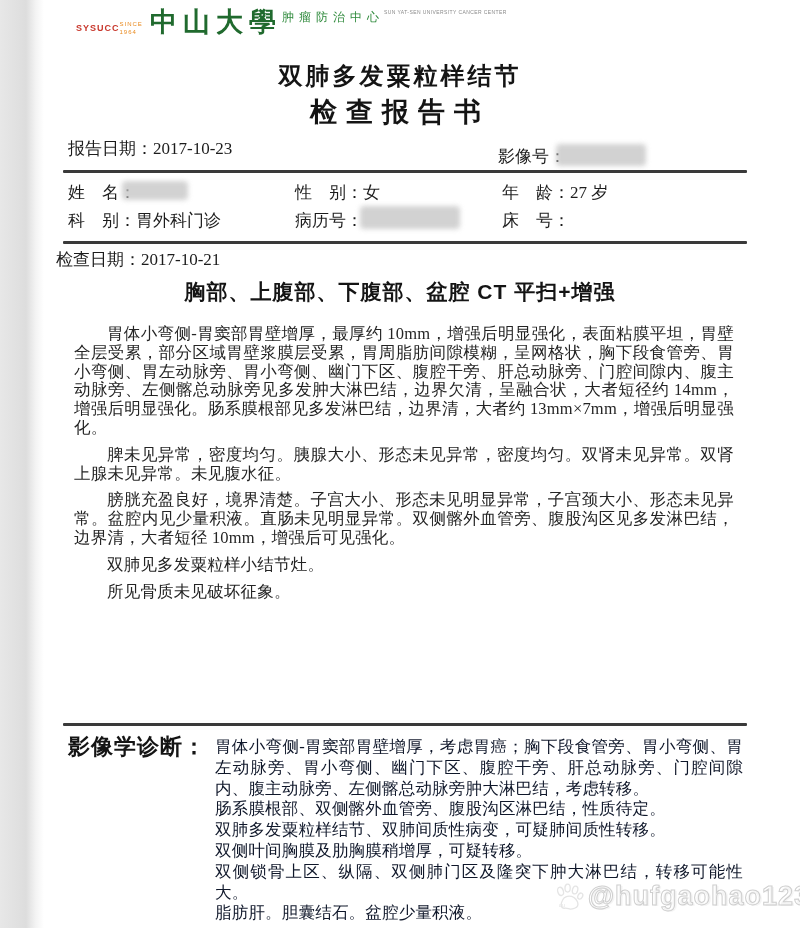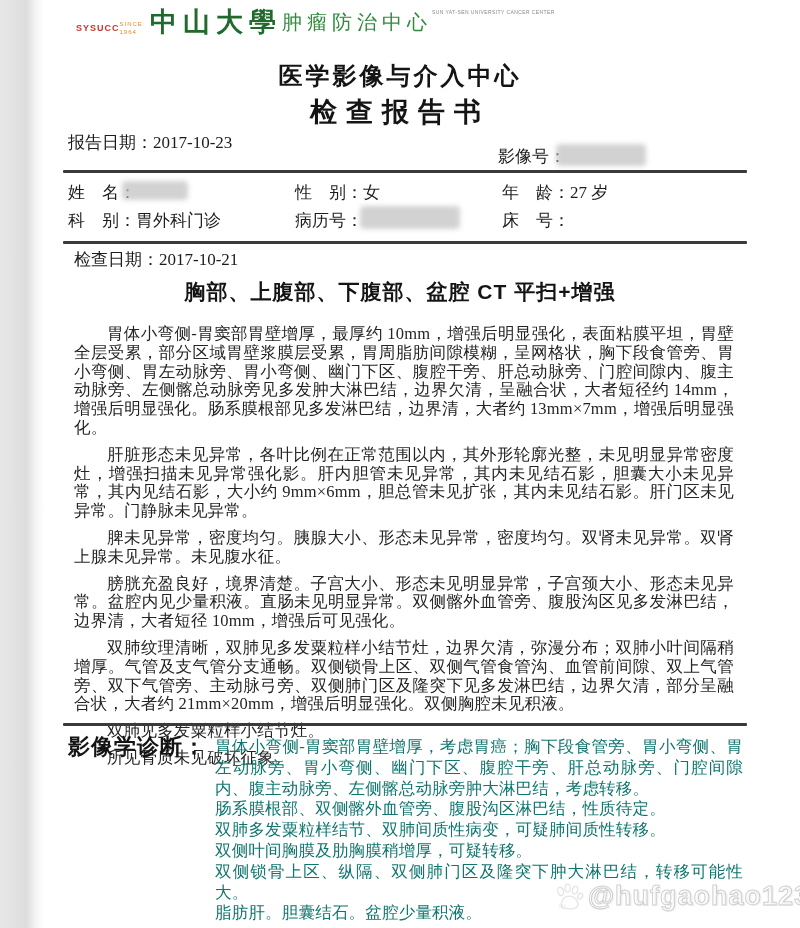--- a/index.html
+++ b/index.html
@@ -17,21 +17,21 @@
     opacity:.85;
   }
   
   .logo{position:absolute;left:76px;top:8px;display:flex;align-items:flex-start;gap:8px;}
   .logo-mark{width:66px;display:flex;align-items:center;}
   .logo-mark svg{width:58px;height:40px;display:block;}
   .logo-abbr{font-family:"Liberation Sans",sans-serif;font-weight:bold;font-size:9px;color:#c8372c;letter-spacing:1px;line-height:1;}
   .logo-since{font-family:"Liberation Sans",sans-serif;font-size:6px;color:#e98a1f;letter-spacing:1px;line-height:1.4;}
   .logo-text{display:flex;flex-direction:row;}
   .logo-org{font-weight:bold;font-size:27px;line-height:1.05;color:#206a2e;letter-spacing:6px;}
-  .logo-center{font-size:20px;color:#2f8a3c;letter-spacing:5px;line-height:1.25;margin-top:2px;}
+  .logo-center{font-size:12px;color:#2f8a3c;letter-spacing:5px;line-height:1.25;margin-top:2px;}
   .logo-en{font-family:"Liberation Sans",sans-serif;font-size:5px;color:#8a8a8a;letter-spacing:.4px;line-height:1.6;}
   
   .dept-title{
     position:absolute;left:0;right:0;top:60px;text-align:center;
     font-family:"Liberation Sans",sans-serif;font-weight:bold;font-size:24px;letter-spacing:3px;color:#141414;
   }
   .doc-title{
     position:absolute;left:0;right:0;top:94px;text-align:center;
     font-family:"Liberation Sans",sans-serif;font-weight:bold;font-size:27px;letter-spacing:9px;color:#141414;
   }
@@ -52,21 +52,21 @@
     font-size:16.5px;line-height:18.8px;letter-spacing:.2px;color:#242424;
   }
   
   .diag-label{
     position:absolute;left:68px;top:732px;
     font-family:"Liberation Sans",sans-serif;font-weight:bold;font-size:22px;color:#141414;letter-spacing:1px;
   }
   .diag-body{position:absolute;left:215px;top:737px;width:528px;}
   .diag-body p{
     margin:0;text-align:justify;
-    font-size:16.5px;line-height:20.8px;letter-spacing:.2px;color:#0f766e;
+    font-size:16.5px;line-height:20.8px;letter-spacing:.2px;color:#0f172a;
   }
   
   .watermark{
     position:absolute;right:-10px;bottom:16px;
     display:flex;align-items:center;gap:4px;
     opacity:.85;pointer-events:none;
   }
   .wm-text{
     font-family:"Liberation Sans",sans-serif;font-weight:bold;font-size:27px;letter-spacing:1px;
     color:transparent;-webkit-text-stroke:1px #c6c6c6;
@@ -91,24 +91,24 @@
       <div class="logo-abbr">SYSUCC</div>
       <div class="logo-since">SINCE 1964</div>
     </div>
     <div class="logo-text">
       <div class="logo-org">中山大學</div>
       <div class="logo-center">肿瘤防治中心</div>
       <div class="logo-en">SUN YAT-SEN UNIVERSITY CANCER CENTER</div>
     </div>
   </div>
 
-  <div class="dept-title">医学影像与介入中心</div>
+  <div class="dept-title">双肺多发粟粒样结节</div>
   <div class="doc-title">检查报告书</div>
 
-  <div class="info-row" style="left:68px;top:131px;font-family:Liberation Serif, serif;">
+  <div class="info-row" style="left:68px;top:137px;font-family:Liberation Serif, serif;">
     <span>报告日期：</span><span>2017-10-23</span>
   </div>
   <div class="cell info-row" style="left:498px;top:145px;">
     <span>影像号：</span>
   </div>
   <div class="redact" style="left:556px;top:144px;width:90px;height:22px;"></div>
 
   <div class="rule" style="top:170px;"></div>
 
   <div class="cell info-row" style="left:68px;top:181px;">
@@ -128,32 +128,30 @@
   <div class="cell info-row" style="left:295px;top:209px;">
     <span>病历号：</span>
   </div>
   <div class="redact" style="left:360px;top:206px;width:100px;height:23px;"></div>
   <div class="cell info-row" style="left:502px;top:209px;">
     <span>床　号：</span>
   </div>
 
   <div class="rule" style="top:241px;"></div>
 
-  <div class="cell info-row" style="left:74px;top:248px;">
+  <div class="cell info-row" style="left:56px;top:248px;">
     <span>检查日期：</span><span>2017-10-21</span>
   </div>
 
   <div class="exam-title">胸部、上腹部、下腹部、盆腔 CT 平扫+增强</div>
 
   <div class="findings">
     <p>胃体小弯侧-胃窦部胃壁增厚，最厚约 10mm，增强后明显强化，表面粘膜平坦，胃壁全层受累，部分区域胃壁浆膜层受累，胃周脂肪间隙模糊，呈网格状，胸下段食管旁、胃小弯侧、胃左动脉旁、胃小弯侧、幽门下区、腹腔干旁、肝总动脉旁、门腔间隙内、腹主动脉旁、左侧髂总动脉旁见多发肿大淋巴结，边界欠清，呈融合状，大者短径约 14mm，增强后明显强化。肠系膜根部见多发淋巴结，边界清，大者约 13mm×7mm，增强后明显强化。</p>
-    <p>肝脏形态未见异常，各叶比例在正常范围以内，其外形轮廓光整，未见明显异常密度灶，增强扫描未见异常强化影。肝内胆管未见异常，其内未见结石影，胆囊大小未见异常，其内见结石影，大小约 9mm×6mm，胆总管未见扩张，其内未见结石影。肝门区未见异常。门静脉未见异常。</p>
     <p>脾未见异常，密度均匀。胰腺大小、形态未见异常，密度均匀。双肾未见异常。双肾上腺未见异常。未见腹水征。</p>
     <p>膀胱充盈良好，境界清楚。子宫大小、形态未见明显异常，子宫颈大小、形态未见异常。盆腔内见少量积液。直肠未见明显异常。双侧髂外血管旁、腹股沟区见多发淋巴结，边界清，大者短径 10mm，增强后可见强化。</p>
-    <p>双肺纹理清晰，双肺见多发粟粒样小结节灶，边界欠清，弥漫分布；双肺小叶间隔稍增厚。气管及支气管分支通畅。双侧锁骨上区、双侧气管食管沟、血管前间隙、双上气管旁、双下气管旁、主动脉弓旁、双侧肺门区及隆突下见多发淋巴结，边界欠清，部分呈融合状，大者约 21mm×20mm，增强后明显强化。双侧胸腔未见积液。</p>
     <p>双肺见多发粟粒样小结节灶。</p>
     <p>所见骨质未见破坏征象。</p>
   </div>
 
   <div class="rule" style="top:723px;"></div>
 
   <div class="diag-label">影像学诊断：</div>
   <div class="diag-body">
     <p>胃体小弯侧-胃窦部胃壁增厚，考虑胃癌；胸下段食管旁、胃小弯侧、胃左动脉旁、胃小弯侧、幽门下区、腹腔干旁、肝总动脉旁、门腔间隙内、腹主动脉旁、左侧髂总动脉旁肿大淋巴结，考虑转移。</p>
     <p>肠系膜根部、双侧髂外血管旁、腹股沟区淋巴结，性质待定。</p>

